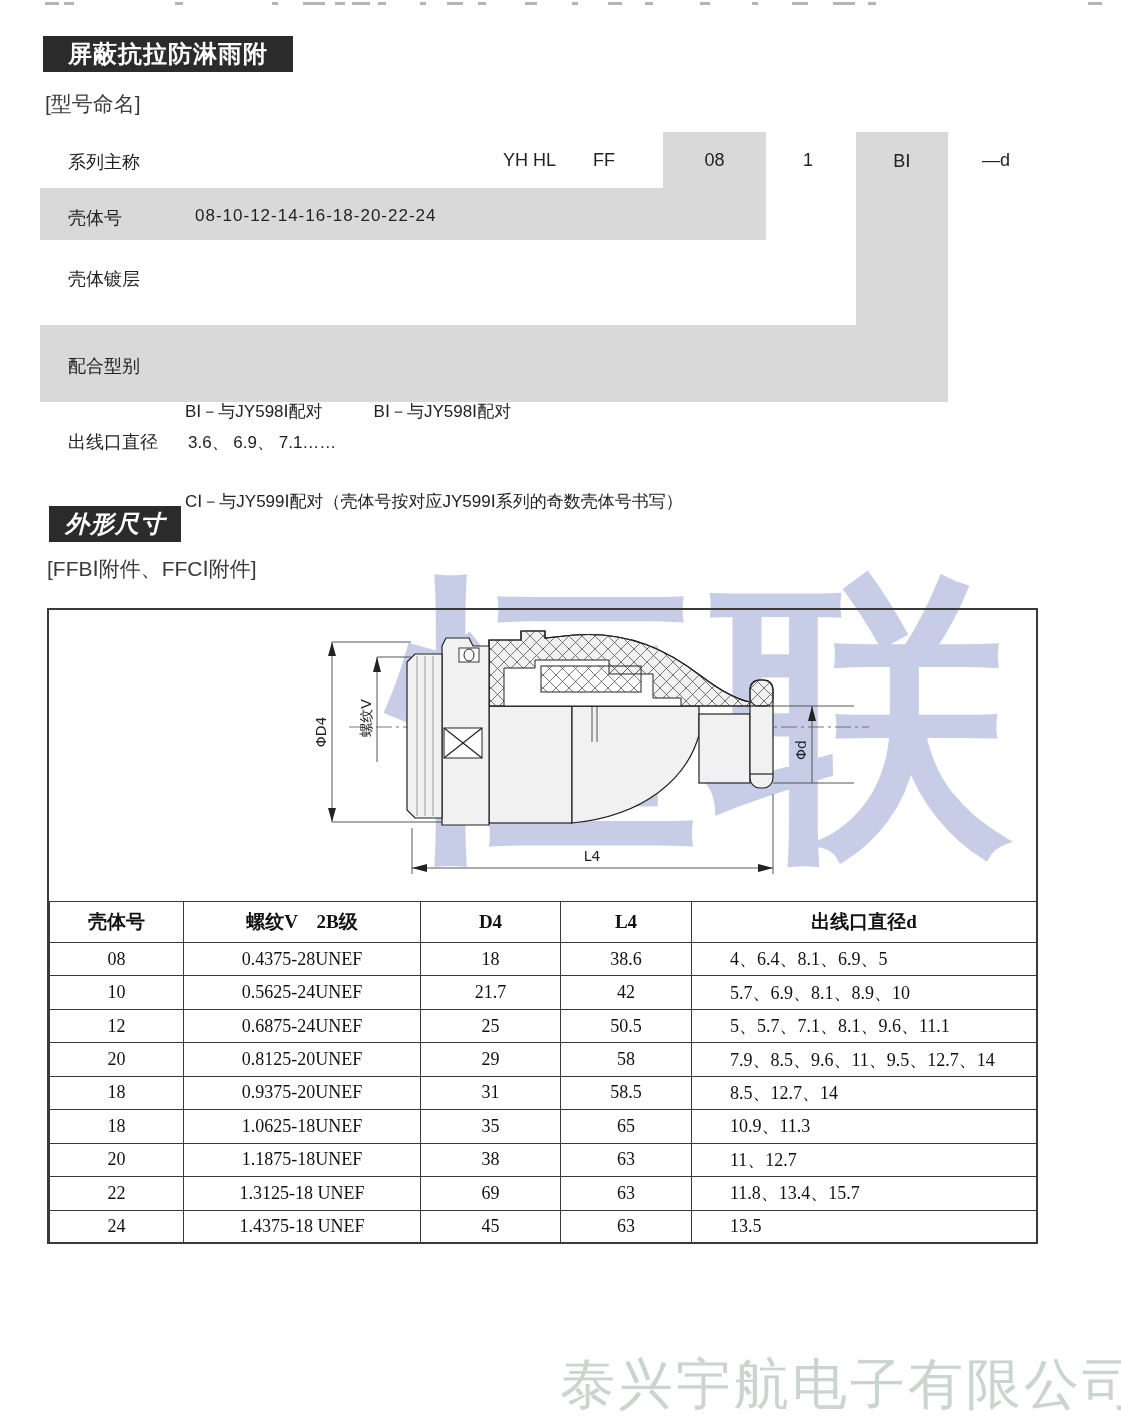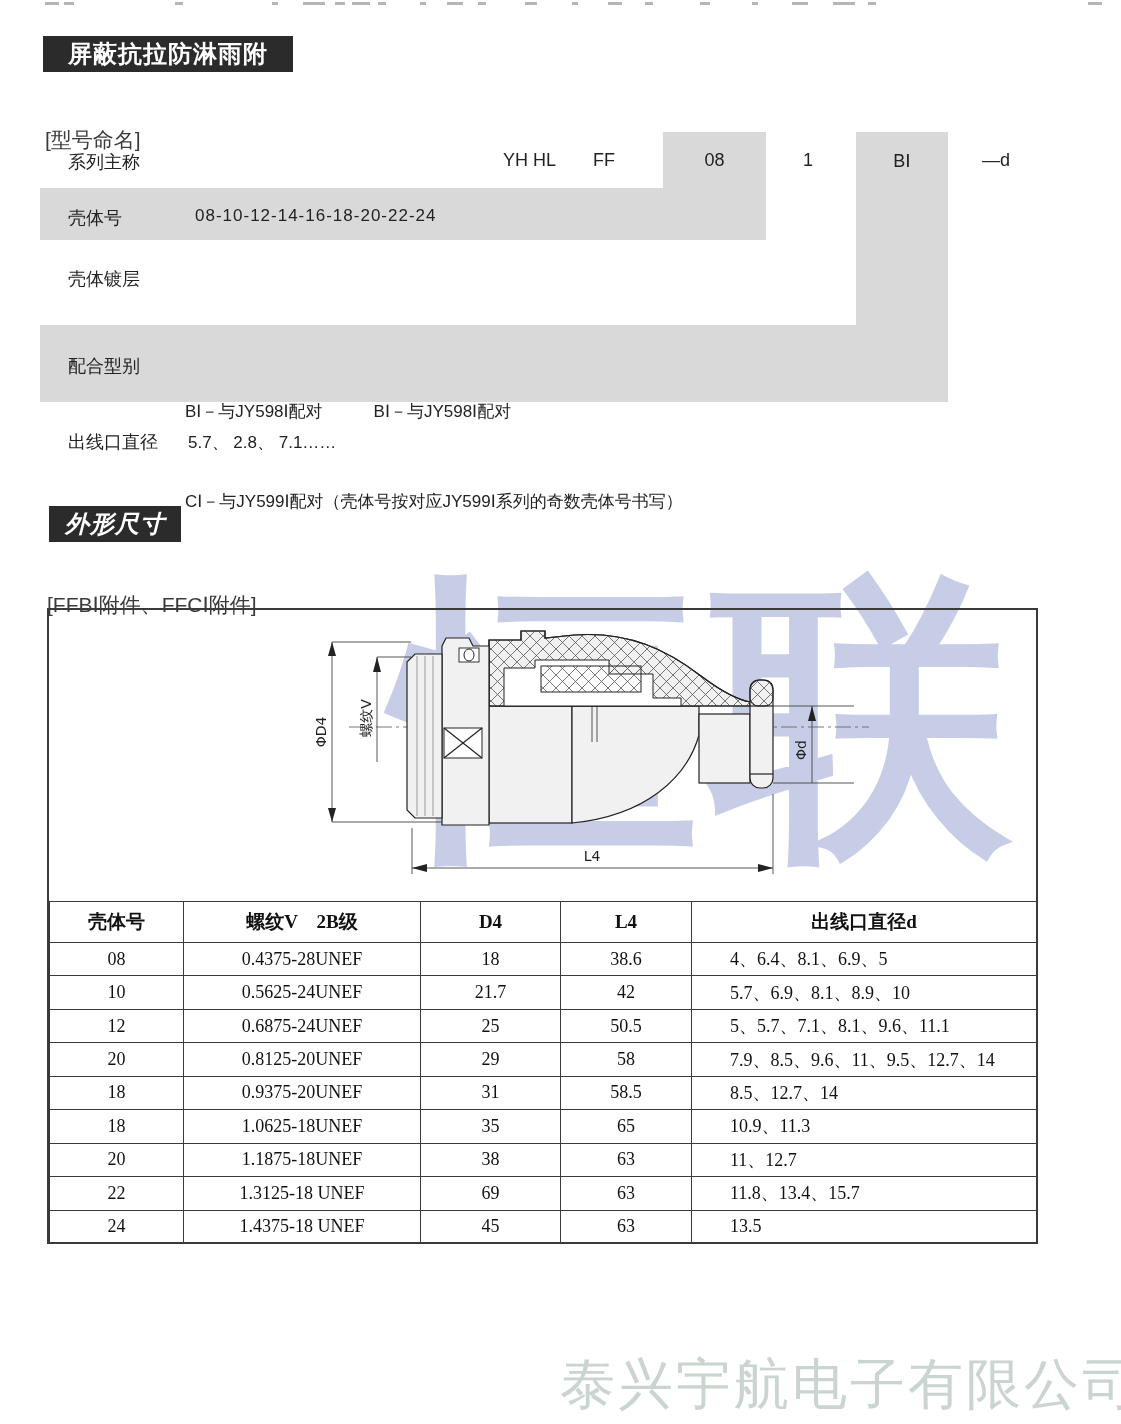--- a/index.html
+++ b/index.html
@@ -11,21 +11,21 @@
   .top-marks{position:absolute;left:0;top:0;width:1121px;height:8px;}
   .top-marks .mark{position:absolute;top:2px;height:3px;background:#b5b5b5;display:block;}
 
   .black-bar{
     position:absolute;background:#2b2b2b;color:#fff;font-weight:bold;
     font-size:24px;line-height:36px;height:36px;text-align:center;
     letter-spacing:1px;padding:0 16px;box-sizing:border-box;
   }
   #bar1{left:43px;top:36px;width:250px;}
   #bar2{left:49px;top:506px;width:132px;font-style:italic;}
-  .bracket-tag{position:absolute;font-size:21px;color:#3a3a3a;margin-top:36px;}
+  .bracket-tag{position:absolute;font-size:21px;color:#3a3a3a;}
   #tag1{left:45px;top:90px;}
   #tag2{left:47px;top:555px;}
 
   
   #naming{position:absolute;left:40px;top:132px;width:990px;height:270px;}
   .shade{position:absolute;background:#d9d9d9;}
   #shade-colA{left:623px;top:0;width:103px;height:108px;}
   #shade-colB{left:816px;top:0;width:92px;height:270px;}
   #shade-row2{left:0;top:56px;width:726px;height:52px;}
   #shade-row4{left:0;top:193px;width:908px;height:77px;}
@@ -138,21 +138,21 @@
 
   <span id="lbl-mating" class="nm nm-label">配合型别</span>
   <div id="mating-lines" class="nm multiline">
     <div>BⅠ－与JY598Ⅰ配对　　　BⅠ－与JY598Ⅰ配对</div>
     <div>CⅠ－与JY599Ⅰ配对（壳体号按对应JY599Ⅰ系列的奇数壳体号书写）</div>
   </div>
 </div>
 
 <div id="row-outlet">
   <span id="lbl-outlet" class="nm nm-label">出线口直径</span>
-  <span id="val-outlet" class="nm">5.7、 2.8、 7.1……</span>
+  <span id="val-outlet" class="nm">3.6、 6.9、 7.1……</span>
 </div>
 
 <div id="bar2" class="black-bar">外形尺寸</div>
 <div id="tag2" class="bracket-tag">[FFBⅠ附件、FFCⅠ附件]</div>
 
 <div id="wm-blue">恒联</div>
 
 <div id="box">
   <svg id="draw-svg" width="987" height="292" viewBox="0 0 987 292">
     <defs>

